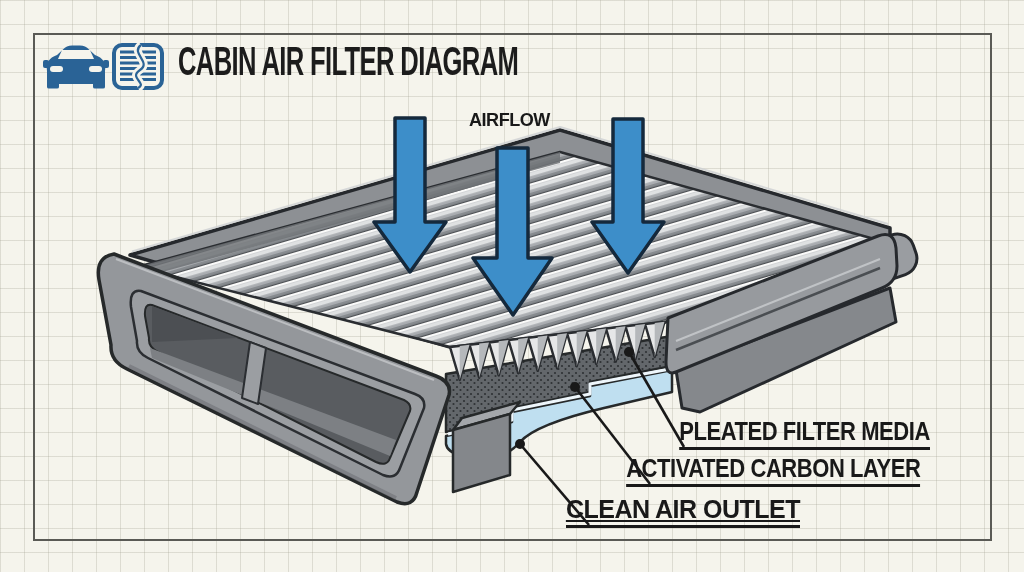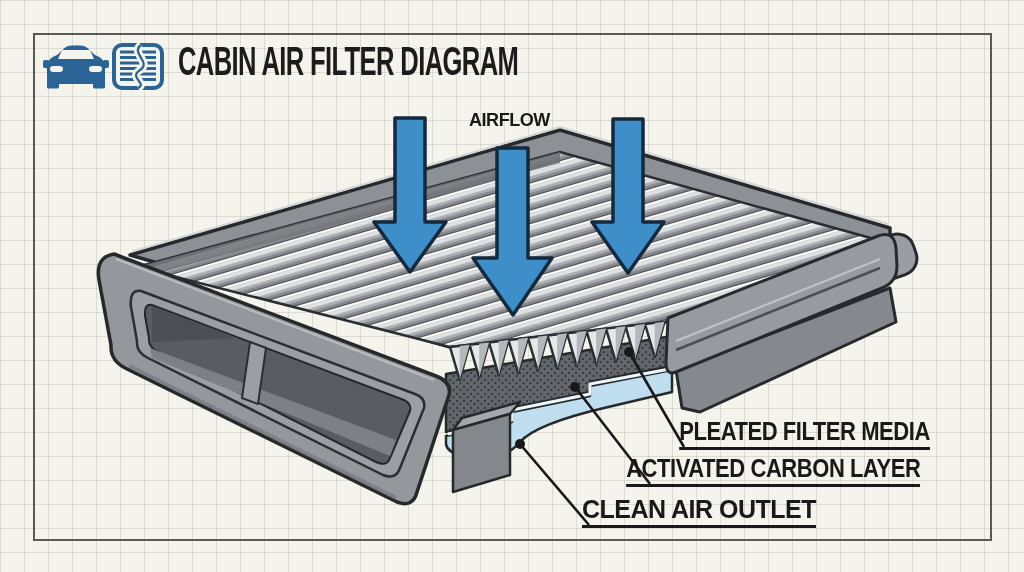--- a/index.html
+++ b/index.html
@@ -35,21 +35,21 @@
   }
   .callout{
     position:absolute;
     font-size:25px;font-weight:700;letter-spacing:-.5px;line-height:25px;
     color:#191919;white-space:nowrap;
     border-bottom:3.5px solid #191919;padding-bottom:3px;
     transform-origin:right center;
   }
   .callout.c-pleated{right:94px;top:419px;transform:scaleX(.88);}
   .callout.c-carbon{right:104px;top:456px;transform:scaleX(.88);}
-  .callout.c-outlet{right:208px;top:497px;}
+  .callout.c-outlet{right:224px;top:497px;text-decoration:underline;}
 </style>
 </head>
 <body>
 
 <div class="paper"></div>
 <div class="frame"></div>
 
 <svg class="illustration" viewBox="0 0 1024 572" xmlns="http://www.w3.org/2000/svg">
   <defs>
     <pattern id="pleats" width="20" height="13" patternUnits="userSpaceOnUse" patternTransform="rotate(-16.3)">

